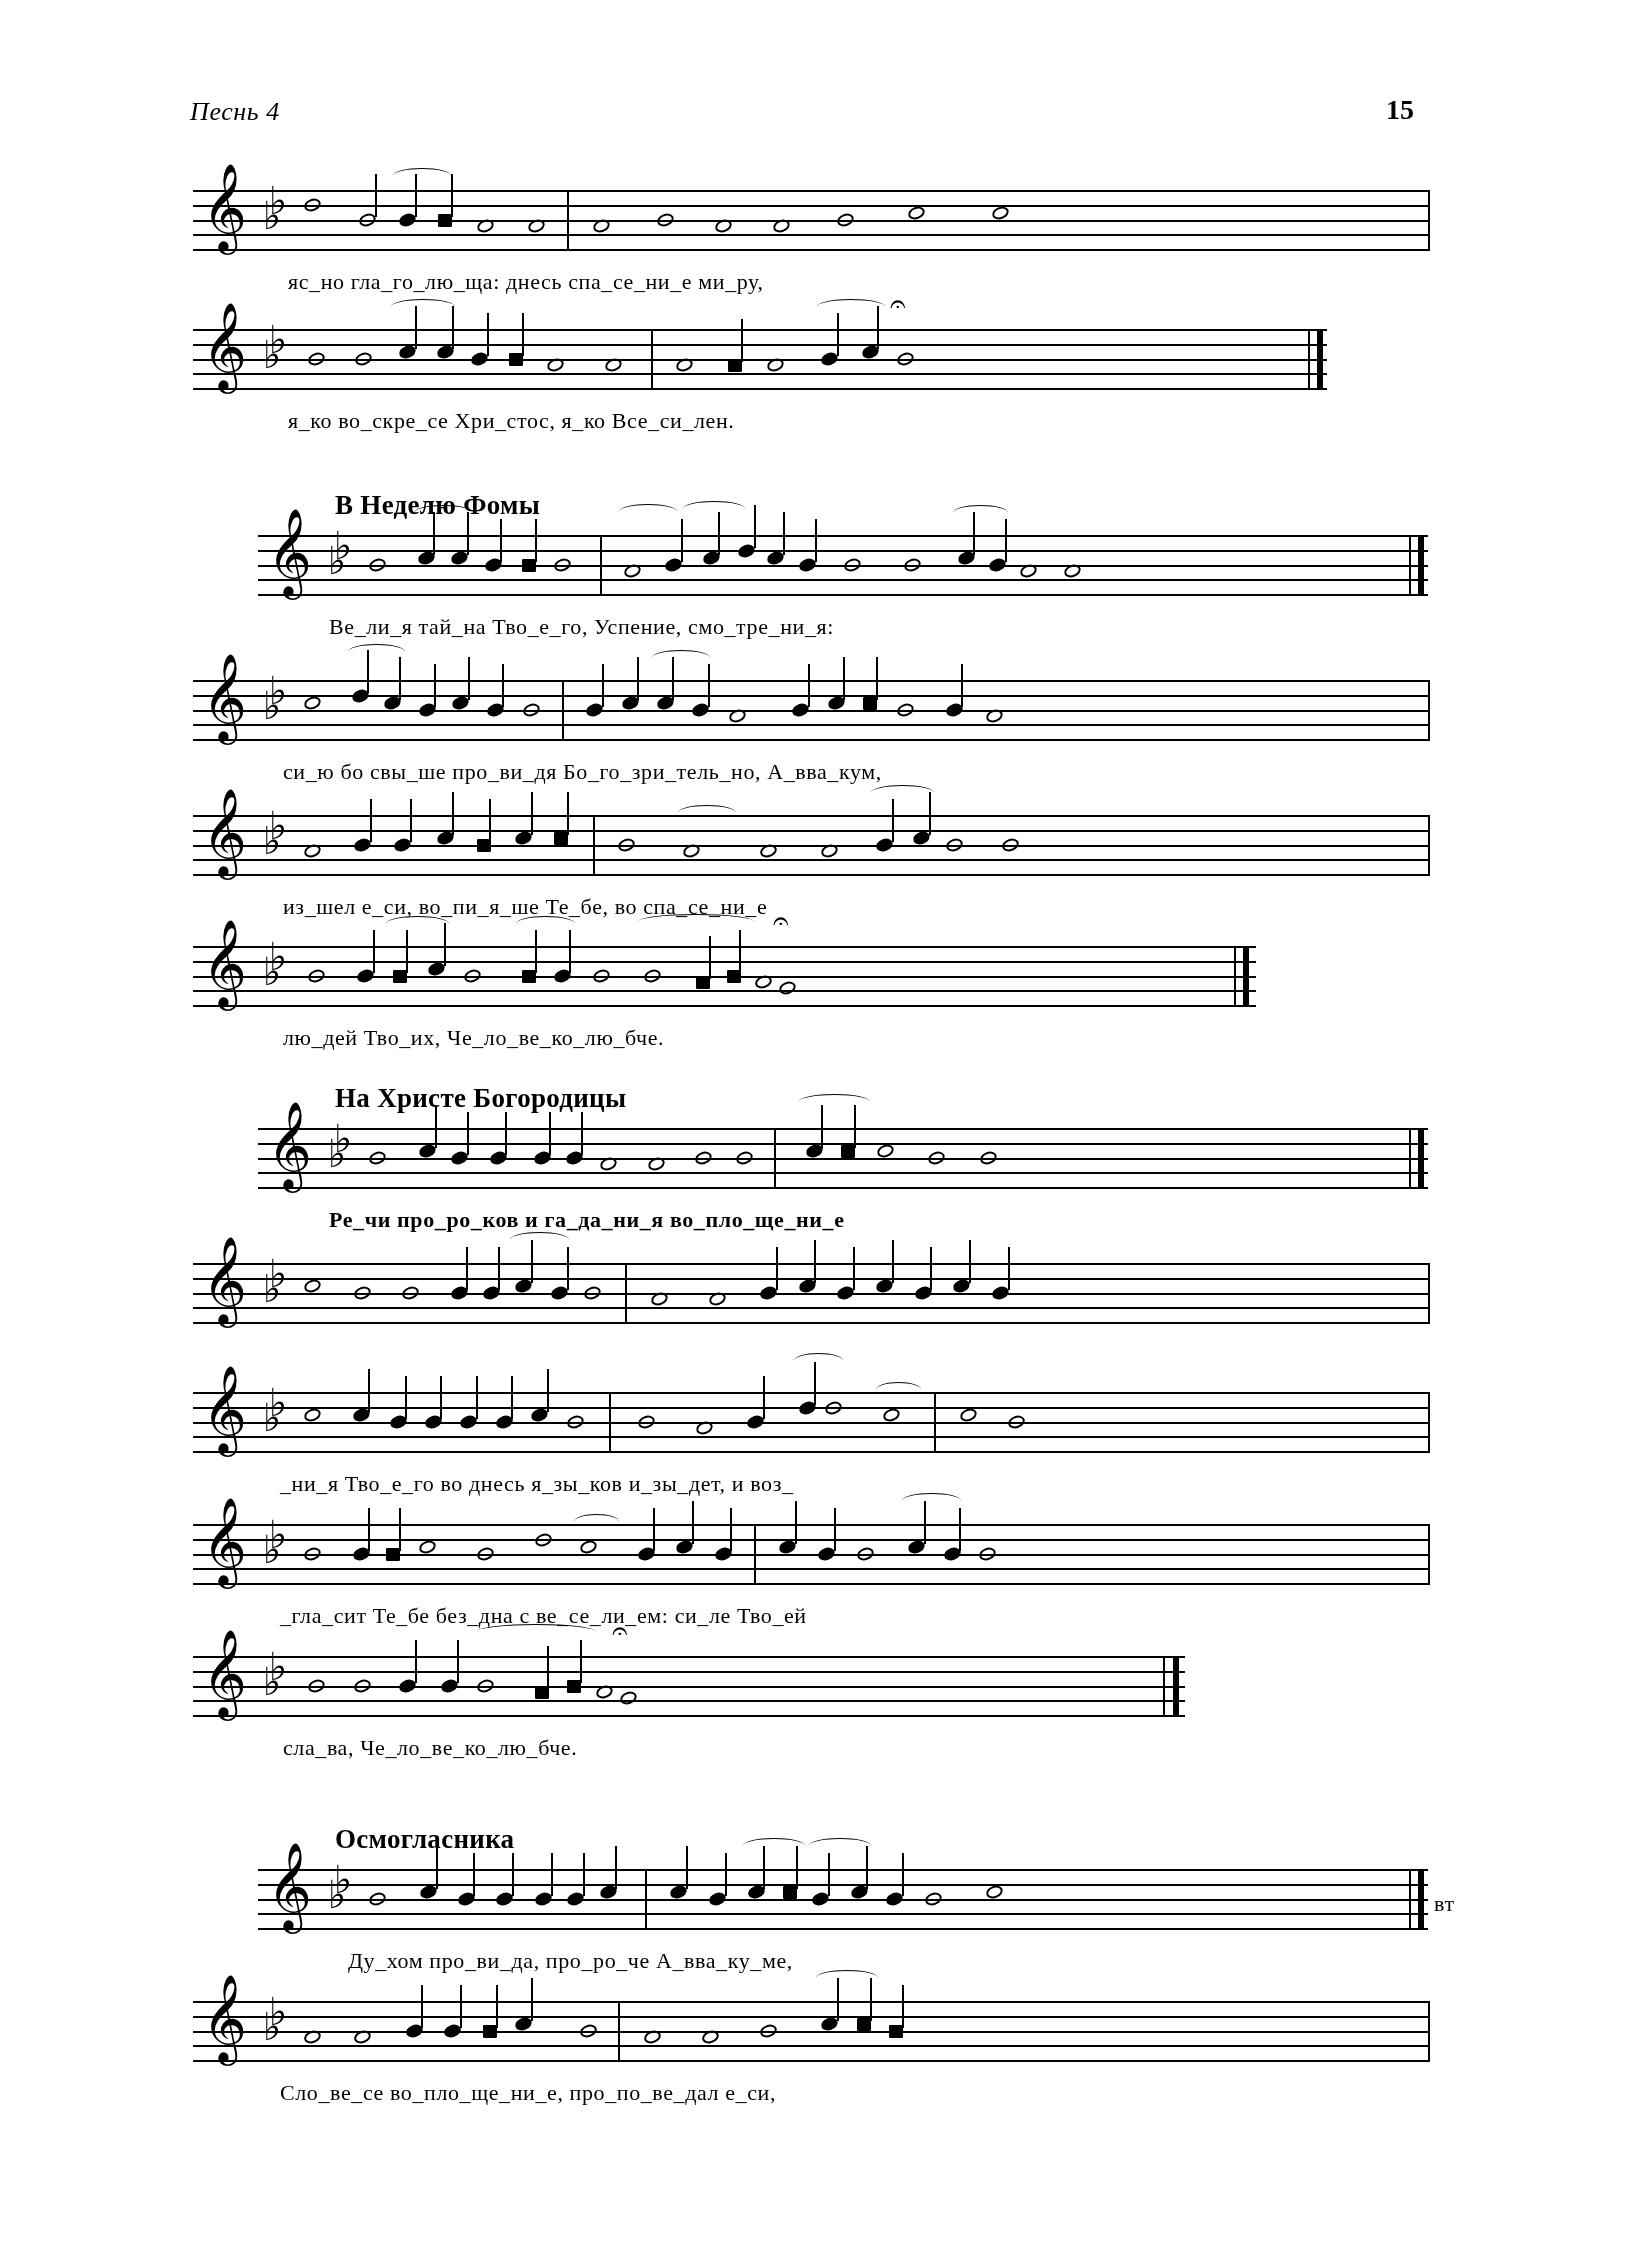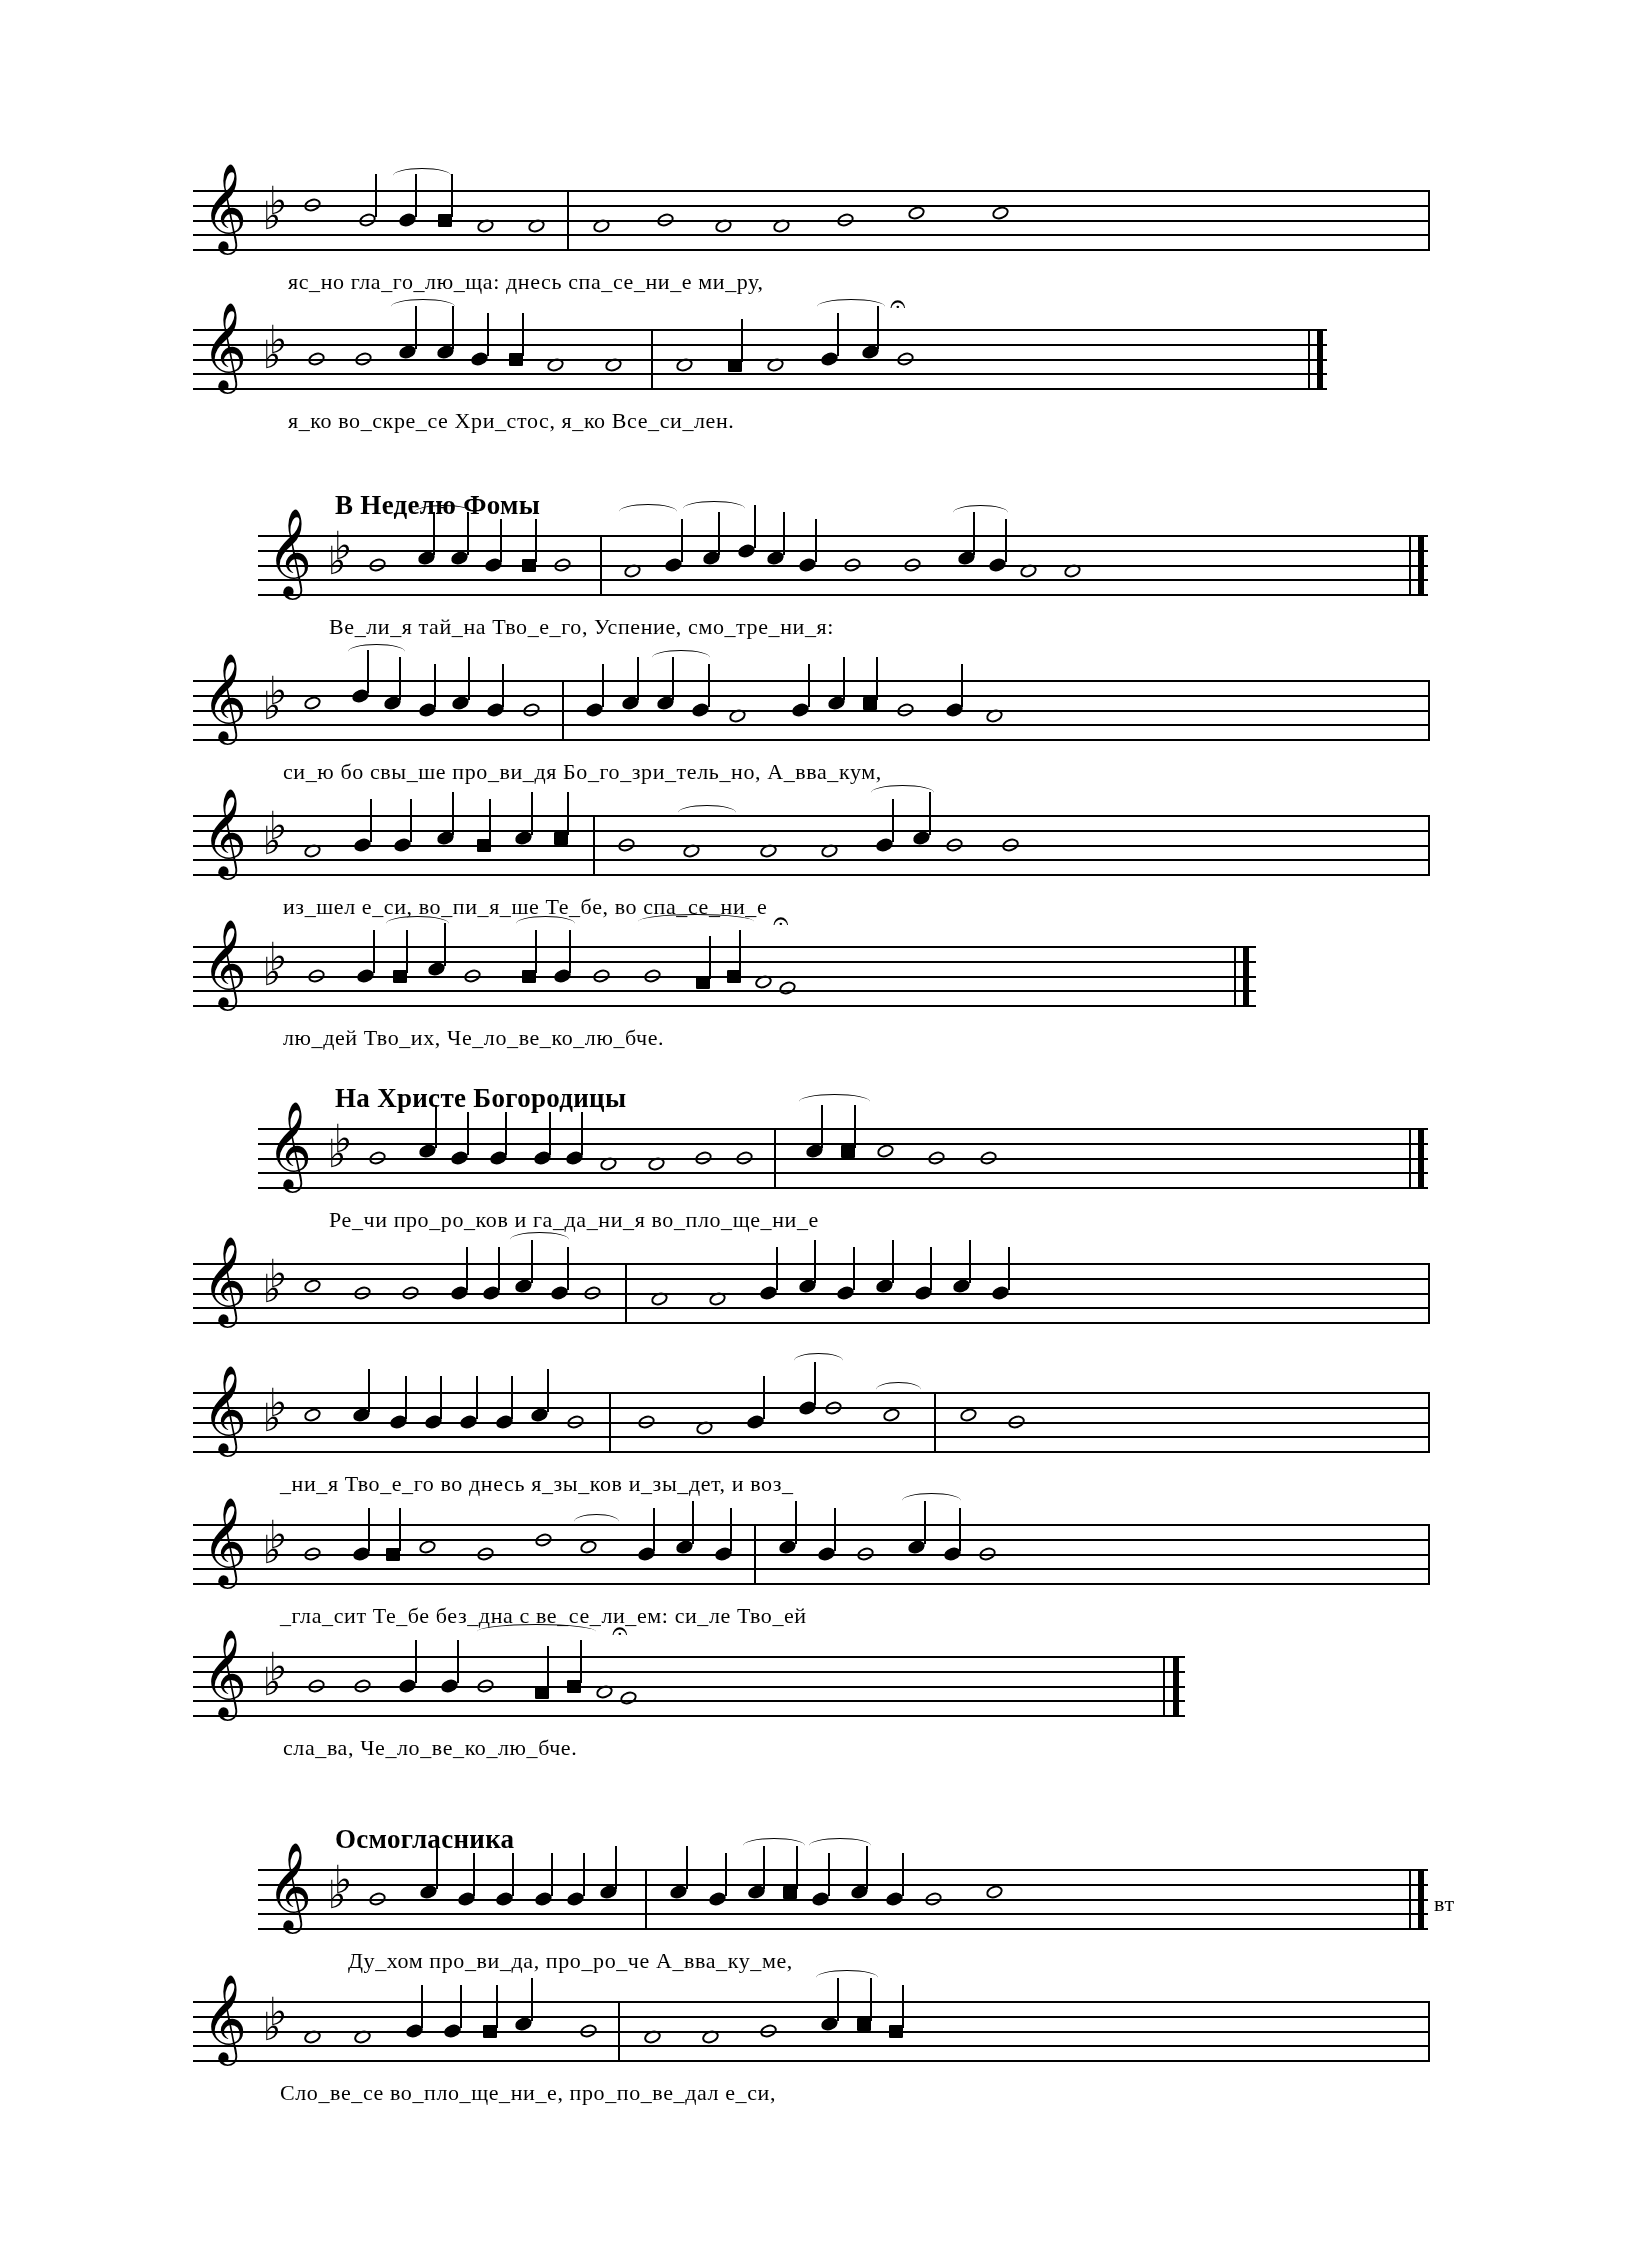--- a/index.html
+++ b/index.html
@@ -159,20 +159,24 @@
     font-size: 22px;
     letter-spacing: 0.6px;
     white-space: nowrap;
   }
 </style>
 </head>
 <body>
 
 <div class="page">
 
+  <div class="header">
+    <div class="running-title">Песнь 4</div>
+    <div class="page-number">15</div>
+  </div>
 
   <div class="system" style="left:193px; top:190px; width:1237px; height:97px;">
     <div class="staff">
       <div class="line l1"></div>
         <div class="line l2"></div>
         <div class="line l3"></div>
         <div class="line l4"></div>
         <div class="line l5"></div>
     </div>
     <div class="clef" style="left:9px;">𝄞</div>
@@ -462,21 +466,21 @@
     <div class="notehead" style="left:548px; top:17px;"></div>
     <div class="stem" style="left:563px; top:-23px;"></div>
     <div class="notehead square" style="left:583px; top:17px;"></div>
     <div class="stem" style="left:596px; top:-23px;"></div>
     <div class="slur" style="left:541px; top:-34px; width:71px;"></div>
     <div class="notehead open" style="left:619px; top:17px;"></div>
     <div class="notehead open" style="left:670px; top:24px;"></div>
     <div class="notehead open" style="left:722px; top:24px;"></div>
     <div class="barline thick" style="left:1160px;"></div>
     <div class="barline" style="left:1151px;"></div>
-    <div class="lyrics" style="left:71px; top:79px;">Ре_чи про_ро_ков и га_да_ни_я  во_пло_ще_ни_е</div>
+    <div class="lyrics" style="left:71px; top:79px;font-weight:bold;">Ре_чи про_ро_ков и га_да_ни_я  во_пло_ще_ни_е</div>
   </div>
 
   <div class="system" style="left:193px; top:1263px; width:1237px; height:97px;">
     <div class="staff">
       <div class="line l1"></div>
         <div class="line l2"></div>
         <div class="line l3"></div>
         <div class="line l4"></div>
         <div class="line l5"></div>
     </div>

